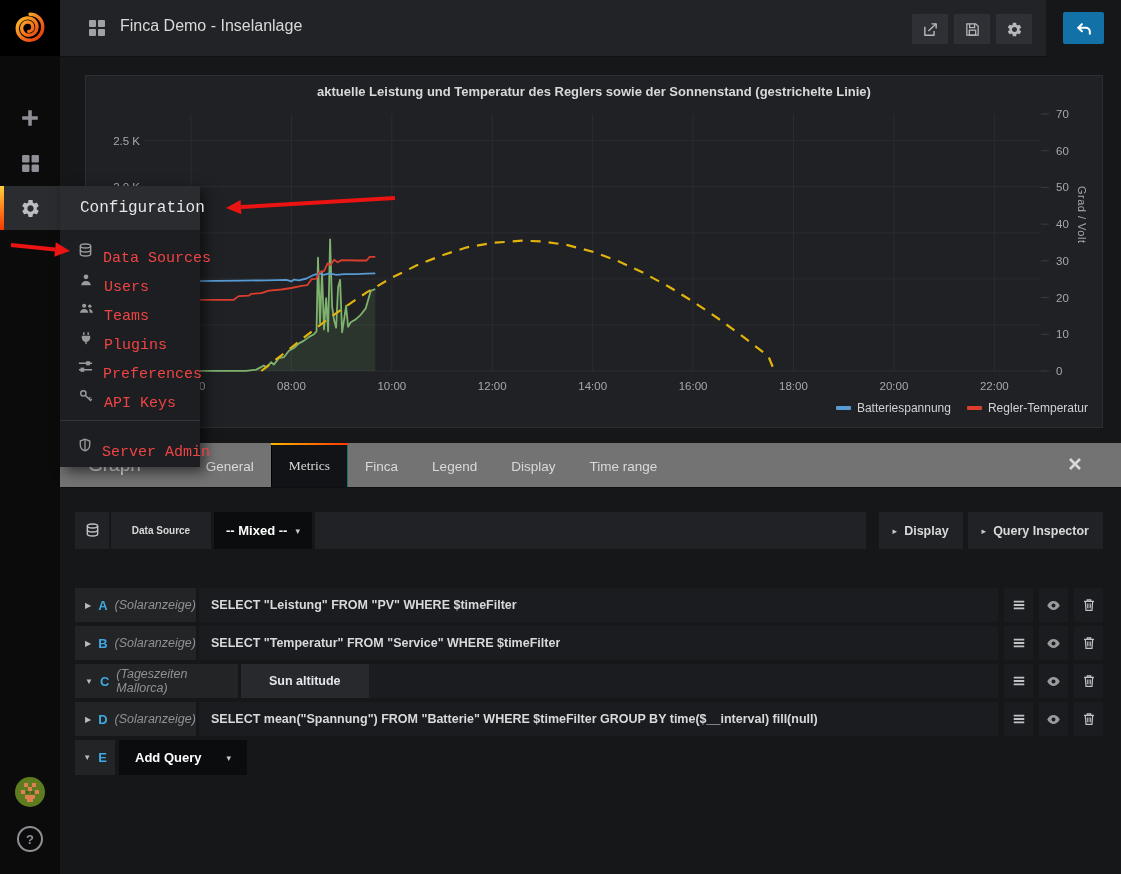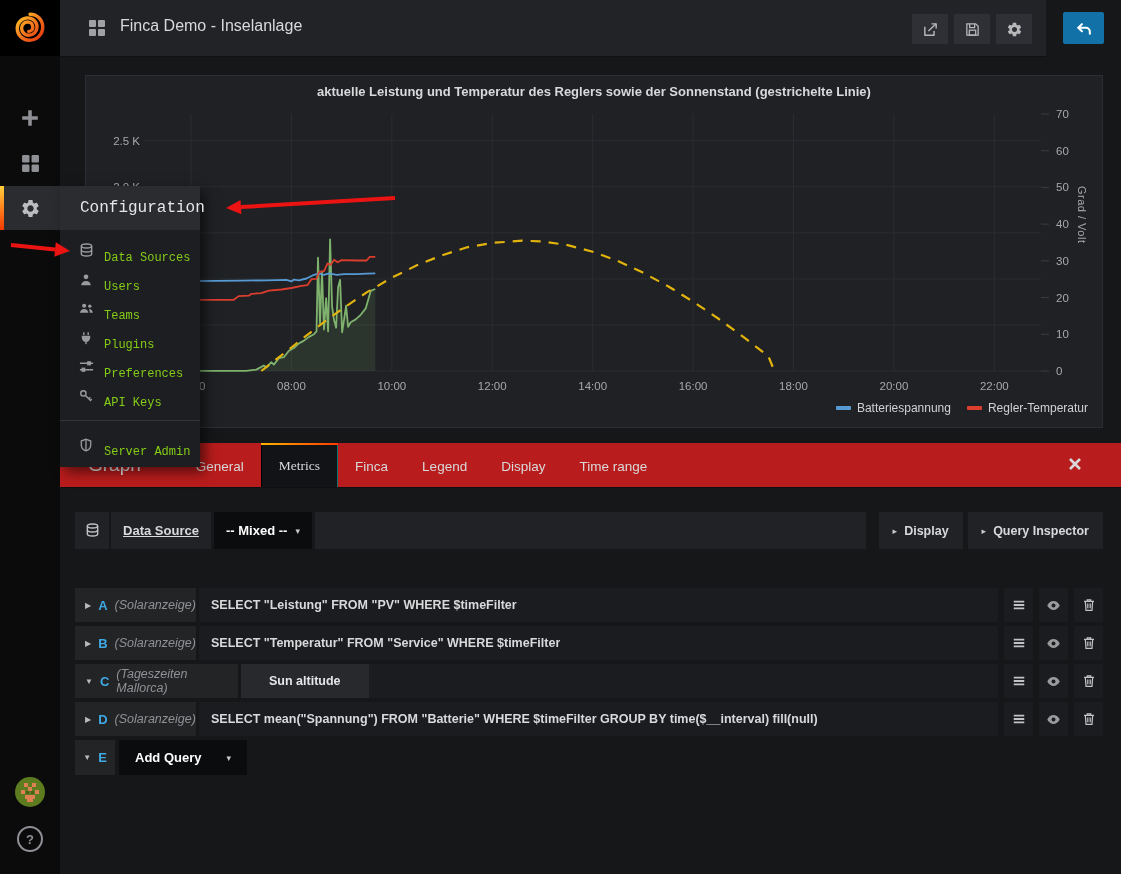--- a/index.html
+++ b/index.html
@@ -41,38 +41,38 @@
   .leg-item{display:flex;align-items:center;gap:6px;cursor:pointer;}
   .leg-dash{width:15px;height:4px;border-radius:1px;}
   
   #cfg-menu{position:absolute;left:60px;top:186px;width:140px;z-index:10;
     box-shadow:5px 5px 12px rgba(0,0,0,.55);font-family:Liberation Mono, monospace;}
   #cfg-head{height:44px;background:#2b2c2f;display:flex;align-items:center;padding-left:20px;
     font-size:16px;font-weight:500;color:#e6e6e8;}
   #cfg-body{background:#1d1e21;padding:6px 0 8px 0;}
   .menu-item{height:29px;display:flex;align-items:center;gap:10px;padding-left:18px;cursor:pointer;}
   .mi-icon{width:16px;height:16px;color:#9a9b9d;display:flex;align-items:center;justify-content:center;}
-  .mi-label{font-size:12px;color:#84cc16;white-space:nowrap;margin-top:15px;}
+  .mi-label{font-size:15px;color:#ef4444;white-space:nowrap;margin-top:15px;}
   .menu-divider{height:1px;background:#34353a;margin:10px 0 9px 0;}
   
-  #editor-strip{position:absolute;left:60px;top:443px;width:1061px;height:44px;background:#b91c1c;
-    border-bottom:1px solid #0e0f11;z-index:2;display:flex;align-items:stretch;}
+  #editor-strip{position:absolute;left:60px;top:443px;width:1061px;height:44px;background:#737373;
+    border-bottom:1px solid #0e0f11;z-index:2;display:flex;align-items:stretch;gap:10px;}
   #graph-label{font-size:19px;color:#ececee;align-self:center;margin-left:28px;margin-right:38px;}
   .tab{align-self:stretch;display:flex;align-items:center;padding:0 17px;font-size:13.5px;
     color:#d8d9da;cursor:pointer;border-top:2px solid transparent;box-sizing:border-box;}
   .tab.active{background:#121316;border-left:1px solid #000;border-right:1px solid #0f766e;
     border-top:2px solid transparent;position:relative;font-family:Liberation Serif, serif;}
   .tab.active::before{content:"";position:absolute;left:-1px;right:-1px;top:-2px;height:2px;
     background:linear-gradient(90deg,#ffb300,#ff3b00);}
   #tab-close{position:absolute;right:40px;top:14px;color:#d8d9da;cursor:pointer;}
   
   #ds-row{position:absolute;left:75px;top:512px;width:1028px;height:37px;display:flex;z-index:2;}
   .ds-cell{background:#202226;height:37px;display:flex;align-items:center;}
   #ds-icon{width:34px;justify-content:center;color:#c0c1c3;margin-right:2px;}
-  #ds-label{width:100px;justify-content:center;font-size:13px;font-weight:bold;margin-right:3px;text-decoration:underline;}
+  #ds-label{width:100px;justify-content:center;font-size:10px;font-weight:bold;margin-right:3px;}
   #ds-value{background:#0b0c0e;padding:0 12px;font-size:13px;font-weight:bold;color:#fff;
     margin-right:3px;cursor:pointer;gap:8px;}
   #ds-value .caret{font-size:9px;color:#c9cacb;}
   #ds-fill{flex:1;margin-right:8px;}
   .ds-btn{padding:0 14px;font-size:12.5px;font-weight:bold;gap:7px;cursor:pointer;margin-left:5px;}
   .ds-btn .caret{font-size:9px;color:#c9cacb;}
   
   #query-rows{position:absolute;left:75px;top:588px;width:1028px;z-index:2;}
   .qrow{display:flex;height:34px;margin-bottom:4px;}
   .qletter{width:121px;background:#222426;display:flex;align-items:center;gap:7px;

